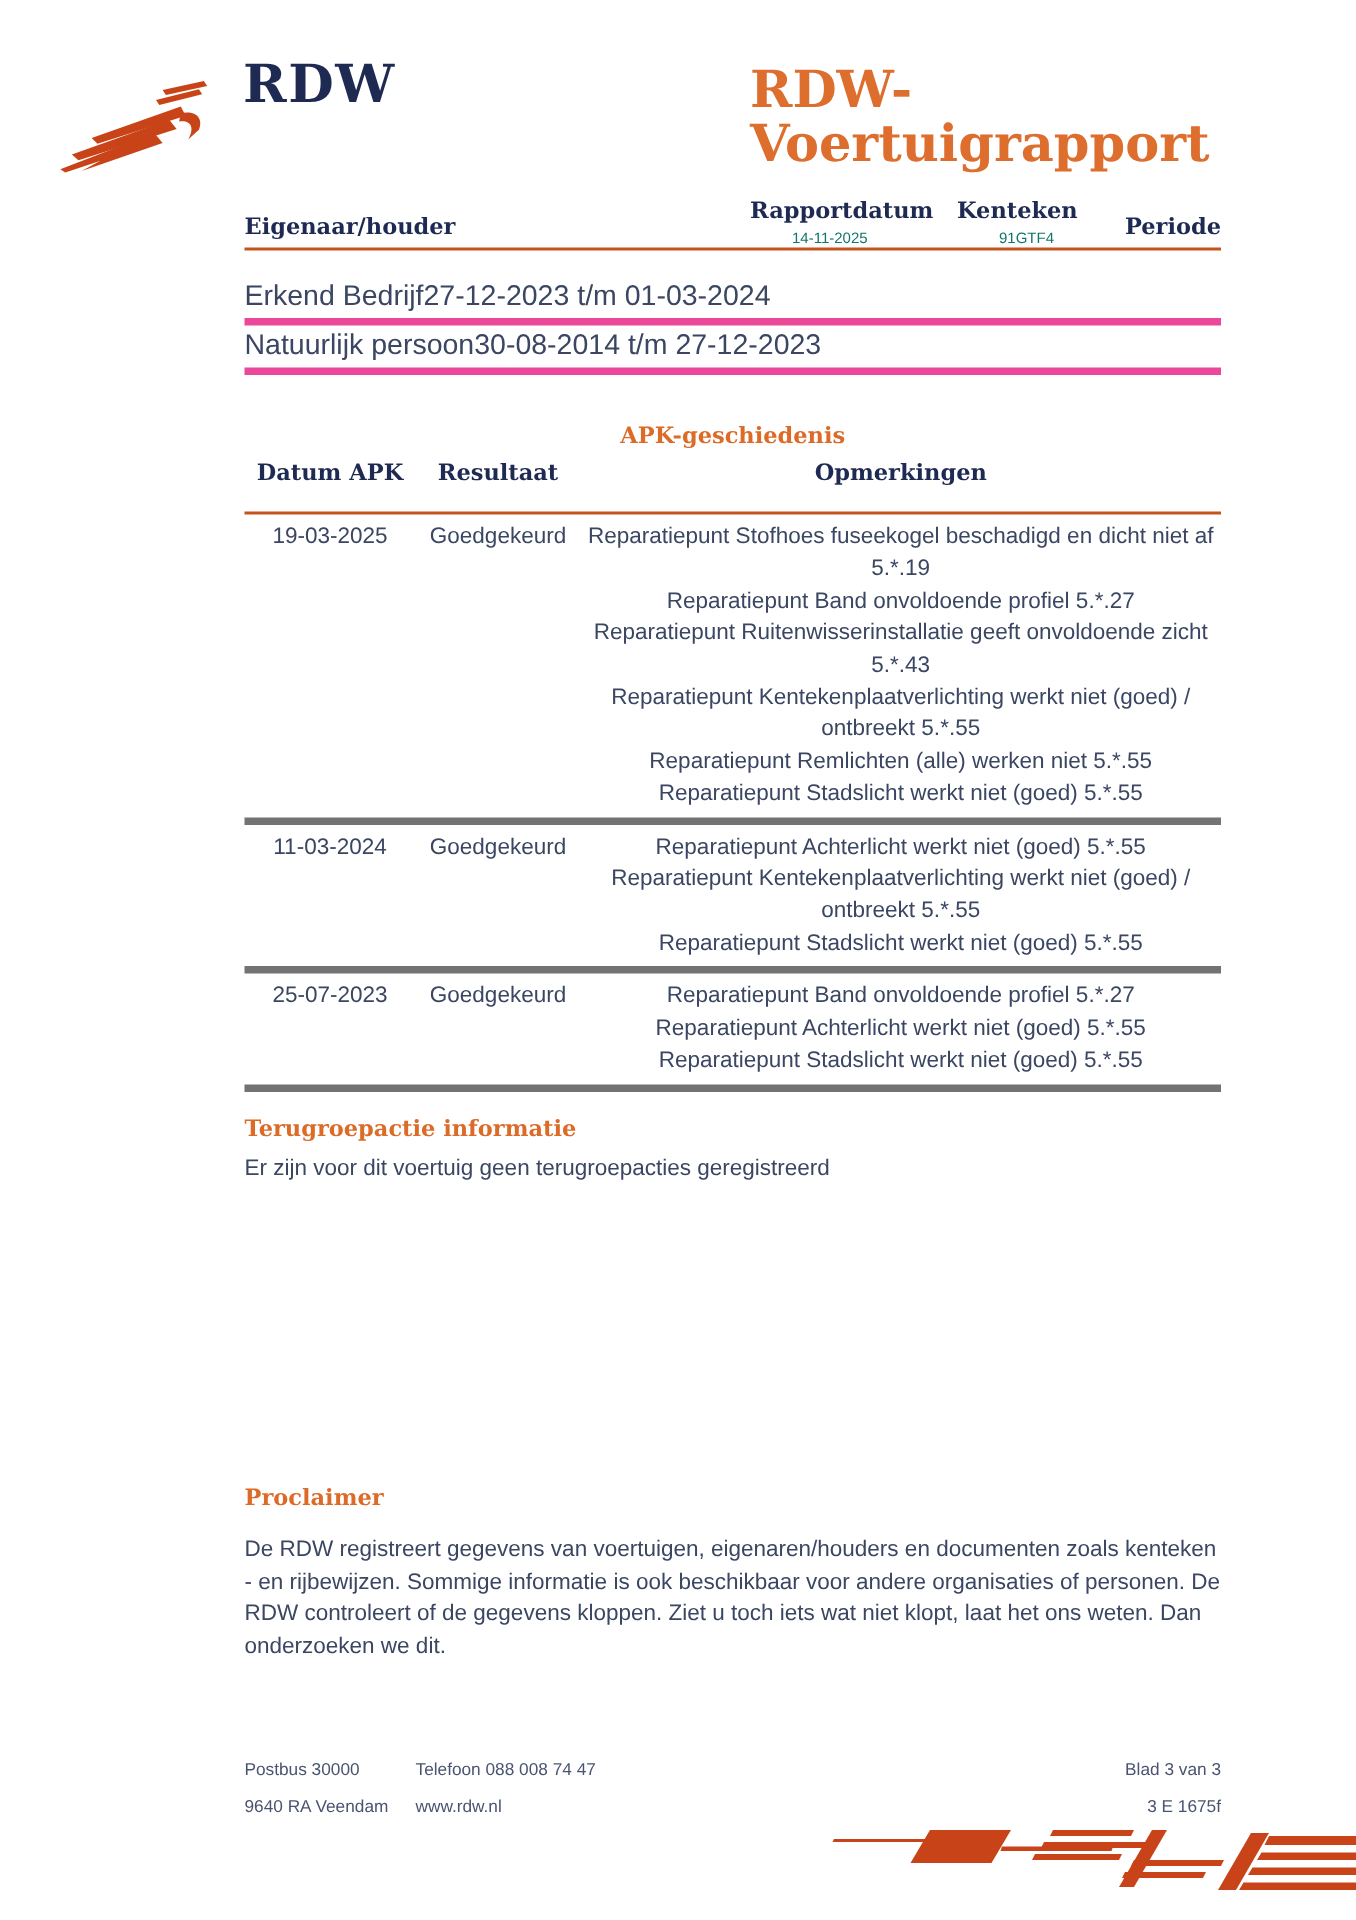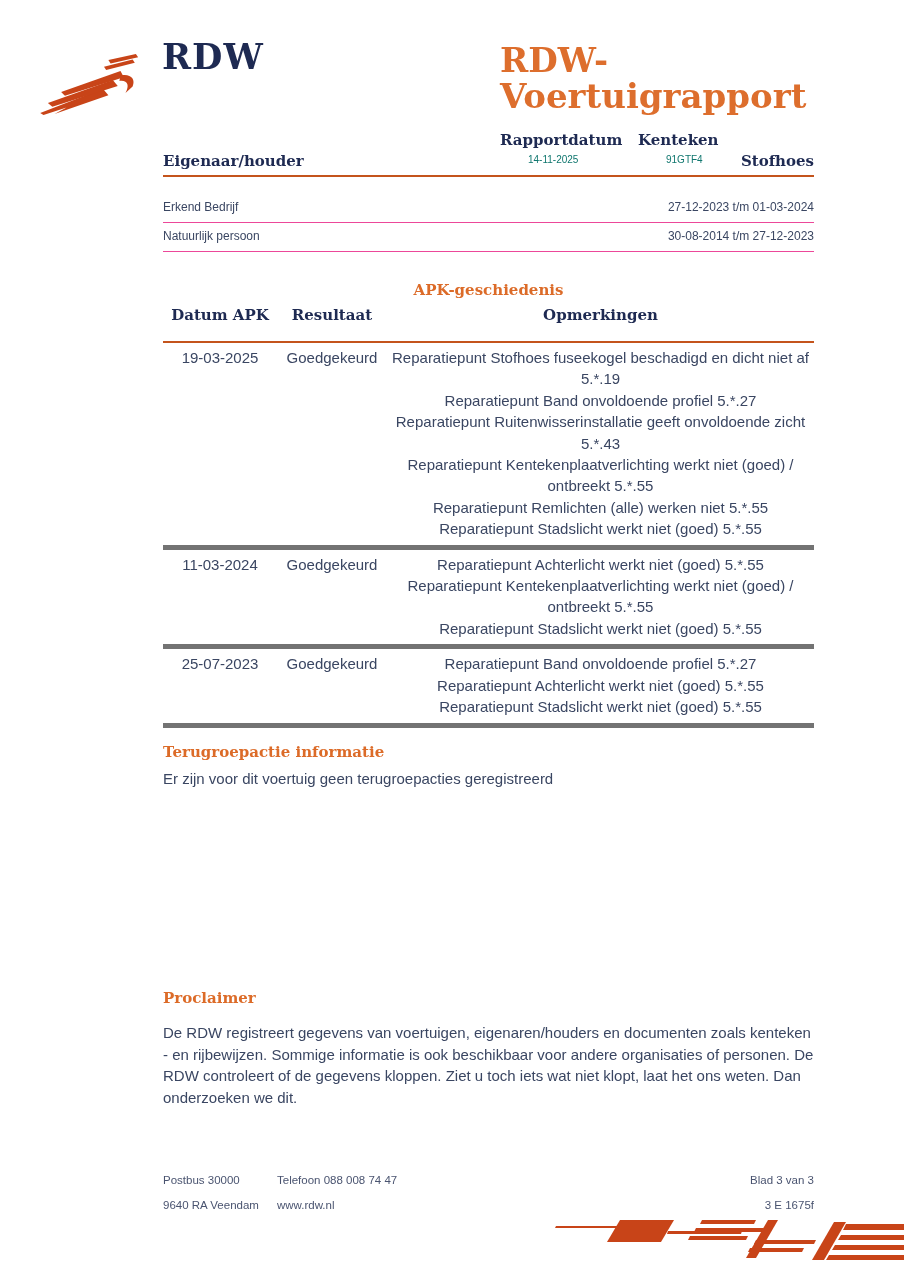--- a/index.html
+++ b/index.html
@@ -20,30 +20,30 @@
 
   .header-right { position:absolute; left:500px; top:42px; width:315px; }
   .doc-title { font-size:34px; color:#dd6e2d; font-family:"DejaVu Serif","Liberation Serif",serif; font-weight:bold; line-height:36px; }
   .meta-grid { display:grid; grid-template-columns:138px auto; margin-top:17px; }
   .meta-label { font-size:15px; }
   .meta-value { font-size:10px; margin-top:5px; color:#0f766e;margin-left:28px; }
 
   
   .section { position:absolute; left:163px; width:651px; }
 
-  .sec-owner   { top:152px; }
+  .sec-owner   { top:142px; }
   .sec-apk     { top:281px;text-align:center; }
   .sec-recall  { top:743px; }
   .sec-proc    { top:989px; }
   .sec-footer  { top:1168px; }
 
   .owner-head { display:flex; justify-content:space-between; font-size:15px; }
   .orange-rule { border:none; border-top:2px solid #c4541c; margin:5px 0 0 0; }
   .owner-rows { margin-top:17px; }
-  .owner-row { display:flex; justify-content:space-between; font-size:12px; padding:3px 0 4px 0; border-bottom:1px solid #ec4899; line-height:21px; }
+  .owner-row { display:flex; font-size:19px; padding:3px 0 4px 0; border-bottom:5px solid #ec4899; line-height:21px; }
 
   .apk-heading { margin:0 0 7px 0; }
   .apk-colhead { display:grid; grid-template-columns:114px 110px 1fr; font-size:15px; padding-bottom:17px; }
   .apk-row { display:grid; grid-template-columns:114px 110px 1fr; font-size:15px; padding:4px 0 5px 0; border-bottom:5px solid #737373; }
   .apk-cell { line-height:21.4px; }
   .remark { margin:0; line-height:21.4px; }
 
   .recall-text, .proc-text { font-size:15px; line-height:21.5px; color:#3a4662; }
   .recall-text { margin-top:7px; }
   .proc-text { margin-top:15px; }
@@ -82,21 +82,21 @@
       <div>
         <div class="meta-label slab">Kenteken</div>
         <div class="meta-value">91GTF4</div>
       </div>
     </div>
   </div>
 
   <div class="section sec-owner">
     <div class="owner-head">
       <span class="slab">Eigenaar/houder</span>
-      <span class="slab">Stofhoes</span>
+      <span class="slab">Periode</span>
     </div>
     <hr class="orange-rule">
     <div class="owner-rows" id="owner-rows">
         <div class="owner-row">
           <span>Erkend Bedrijf</span>
           <span>27-12-2023 t/m 01-03-2024</span>
         </div>
         <div class="owner-row">
           <span>Natuurlijk persoon</span>
           <span>30-08-2014 t/m 27-12-2023</span>

